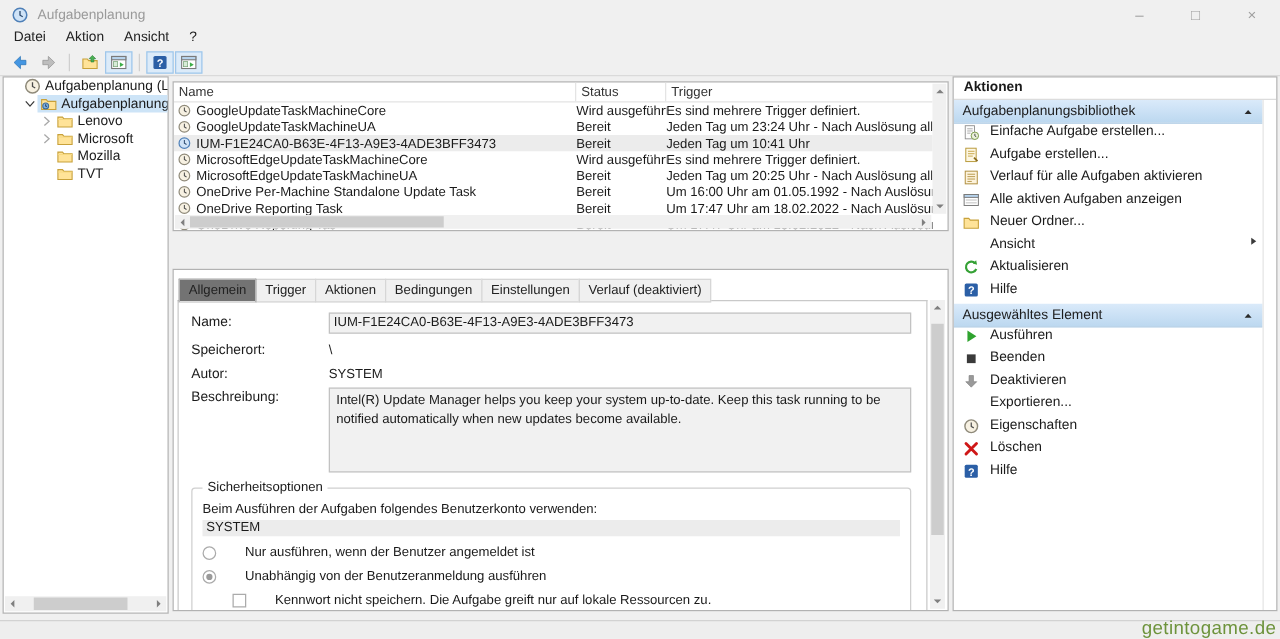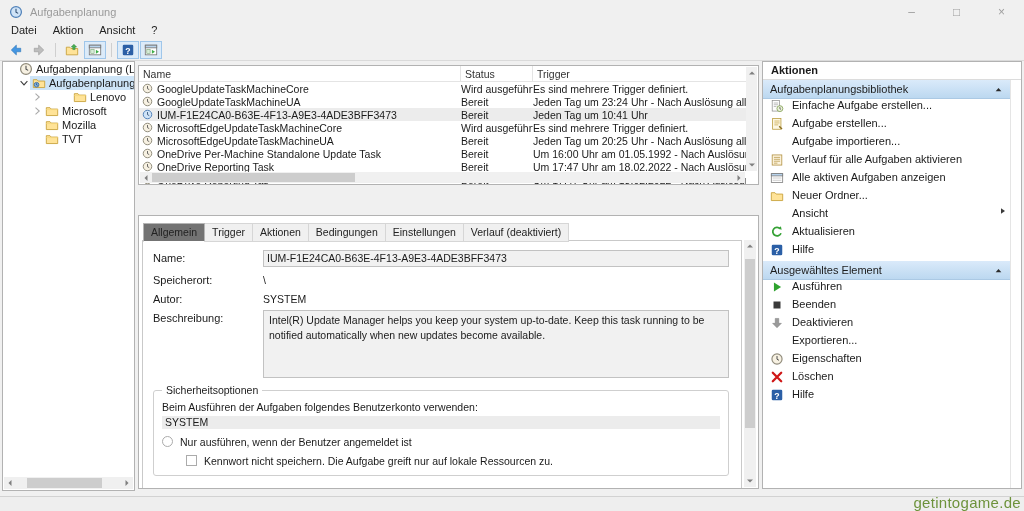--- a/index.html
+++ b/index.html
@@ -74,21 +74,21 @@
               padding:0 3px;font-size:10.5px;white-space:nowrap;overflow:hidden}
   .fvalue-text{padding-top:2px;font-size:10.5px}
   .desc-box{flex:1;border:1px solid #c2c2c2;background:#f1f1f1;height:62px;padding:2px 5px;
             font-size:10.5px;line-height:1.4;overflow:hidden}
   .groupbox{position:relative;border:1px solid #cfcfcf;border-radius:3px;margin-top:12px;
             padding:10px 8px 8px 8px}
   .group-legend{position:absolute;top:-7px;left:8px;background:#fff;padding:0 4px;font-size:10.5px}
   .sec-label{font-size:10.5px;margin-bottom:2px}
   .sys-bar{background:#ececec;height:13px;line-height:13px;padding-left:3px;font-size:10.5px;
            margin:3px 0 4px 0}
-  .opt-row{display:flex;align-items:flex-start;gap:7px;margin-top:7px;font-size:10.5px}
+  .opt-row{display:flex;align-items:flex-end;gap:23px;margin-top:7px;font-size:10.5px}
   .opt-row.indent{margin-left:24px}
   .radio{width:11px;height:11px;border:1px solid #ababab;border-radius:50%;background:#fff;
          position:relative;flex:0 0 11px;box-sizing:border-box}
   .radio.checked::after{content:"";position:absolute;left:2px;top:2px;width:5px;height:5px;
          border-radius:50%;background:#9a9a9a}
   .checkbox{width:11px;height:11px;border:1px solid #ababab;background:#fff;flex:0 0 11px;
          box-sizing:border-box;display:flex;align-items:center;justify-content:center;
          font-size:10px;line-height:1;color:#8f8f8f}
   
   .actions-title{height:17px;line-height:17px;font-weight:bold;padding-left:8px;
@@ -211,21 +211,21 @@
               <span class="ic">
                 <svg viewBox="0 0 16 16">
                   <path d="M1.5 4.2h4.2l1.4 1.6h7.4v7.4H1.5z" fill="#ffe398" stroke="#c8a13a" stroke-width="1"></path>
                   <circle cx="5.2" cy="10" r="2.7" fill="#7fb0e0" stroke="#3d6e9e"></circle>
                   <path d="M5.2 8.5V10l1 .7" stroke="#26466b" fill="none"></path>
                 </svg>
               </span>
               <span class="tree-label">Aufgabenplanungsbibliot</span>
             </span>
           </div>
-          <div class="tree-row" style="padding-left: 28px; gap: 28px;">
+          <div class="tree-row" style="padding-left: 28px;">
             <span class="chev">
               <svg viewBox="0 0 16 16">
                 <path d="M6 3.5L11 8l-5 4.5" fill="none" stroke="#a8a8a8" stroke-width="1.4"></path>
               </svg>
             </span>
             <span class="tree-hl">
               <span class="ic">
                 <svg viewBox="0 0 16 16">
                   <path d="M1.5 4.2h4.2l1.4 1.6h7.4v7.4H1.5z" fill="#ffe398" stroke="#c8a13a" stroke-width="1"></path>
                   <path d="M1.5 6.4h13" stroke="#f6d87e" stroke-width="1"></path>
@@ -464,20 +464,24 @@
         </div>
         <div class="groupbox">
           <span class="group-legend">Sicherheitsoptionen</span>
           <div class="sec-label">Beim Ausführen der Aufgaben folgendes Benutzerkonto verwenden:</div>
           <div class="sys-bar">SYSTEM</div>
           <div id="security-options">
               <div class="opt-row">
                 <span class="radio"></span>
                 <span>Nur ausführen, wenn der Benutzer angemeldet ist</span>
               </div>
+              <div class="opt-row">
+                <span class="radio checked"></span>
+                <span>Unabhängig von der Benutzeranmeldung ausführen</span>
+              </div>
               <div class="opt-row indent">
                 <span class="checkbox"></span>
                 <span>Kennwort nicht speichern. Die Aufgabe greift nur auf lokale Ressourcen zu.</span>
               </div>
             </div>
         </div>
       </div>
       <div class="dscroll vscroll">
         <span class="sb-arrow">
             <svg viewBox="0 0 8 8">
@@ -521,24 +525,20 @@
             <span class="ic">
               <svg viewBox="0 0 16 16">
                 <rect x="3" y="1.8" width="9.5" height="12.2" fill="#fdf7e3" stroke="#b99a3c" stroke-width=".9"></rect>
                 <path d="M5 4.6h6M5 6.8h6M5 9h4.4" stroke="#c9a94e" stroke-width=".9"></path>
                 <path d="M10.5 10.5l3.2 3.2" stroke="#8a6d1f" stroke-width="1.6"></path>
               </svg>
             </span>
             <span>Aufgabe erstellen...</span>
           </div>
           <div class="aitem">
-            <span class="ic"></span>
-            <span>Aufgabe importieren...</span>
-          </div>
-          <div class="aitem">
             <span class="ic">
               <svg viewBox="0 0 16 16">
                 <rect x="2.5" y="2.2" width="11" height="11.6" fill="#fdf3dc" stroke="#b08f3e" stroke-width=".9"></rect>
                 <path d="M4.5 5h7M4.5 7.2h7M4.5 9.4h7M4.5 11.6h4" stroke="#b08f3e" stroke-width=".8"></path>
               </svg>
             </span>
             <span>Verlauf für alle Aufgaben aktivieren</span>
           </div>
           <div class="aitem">
             <span class="ic">

